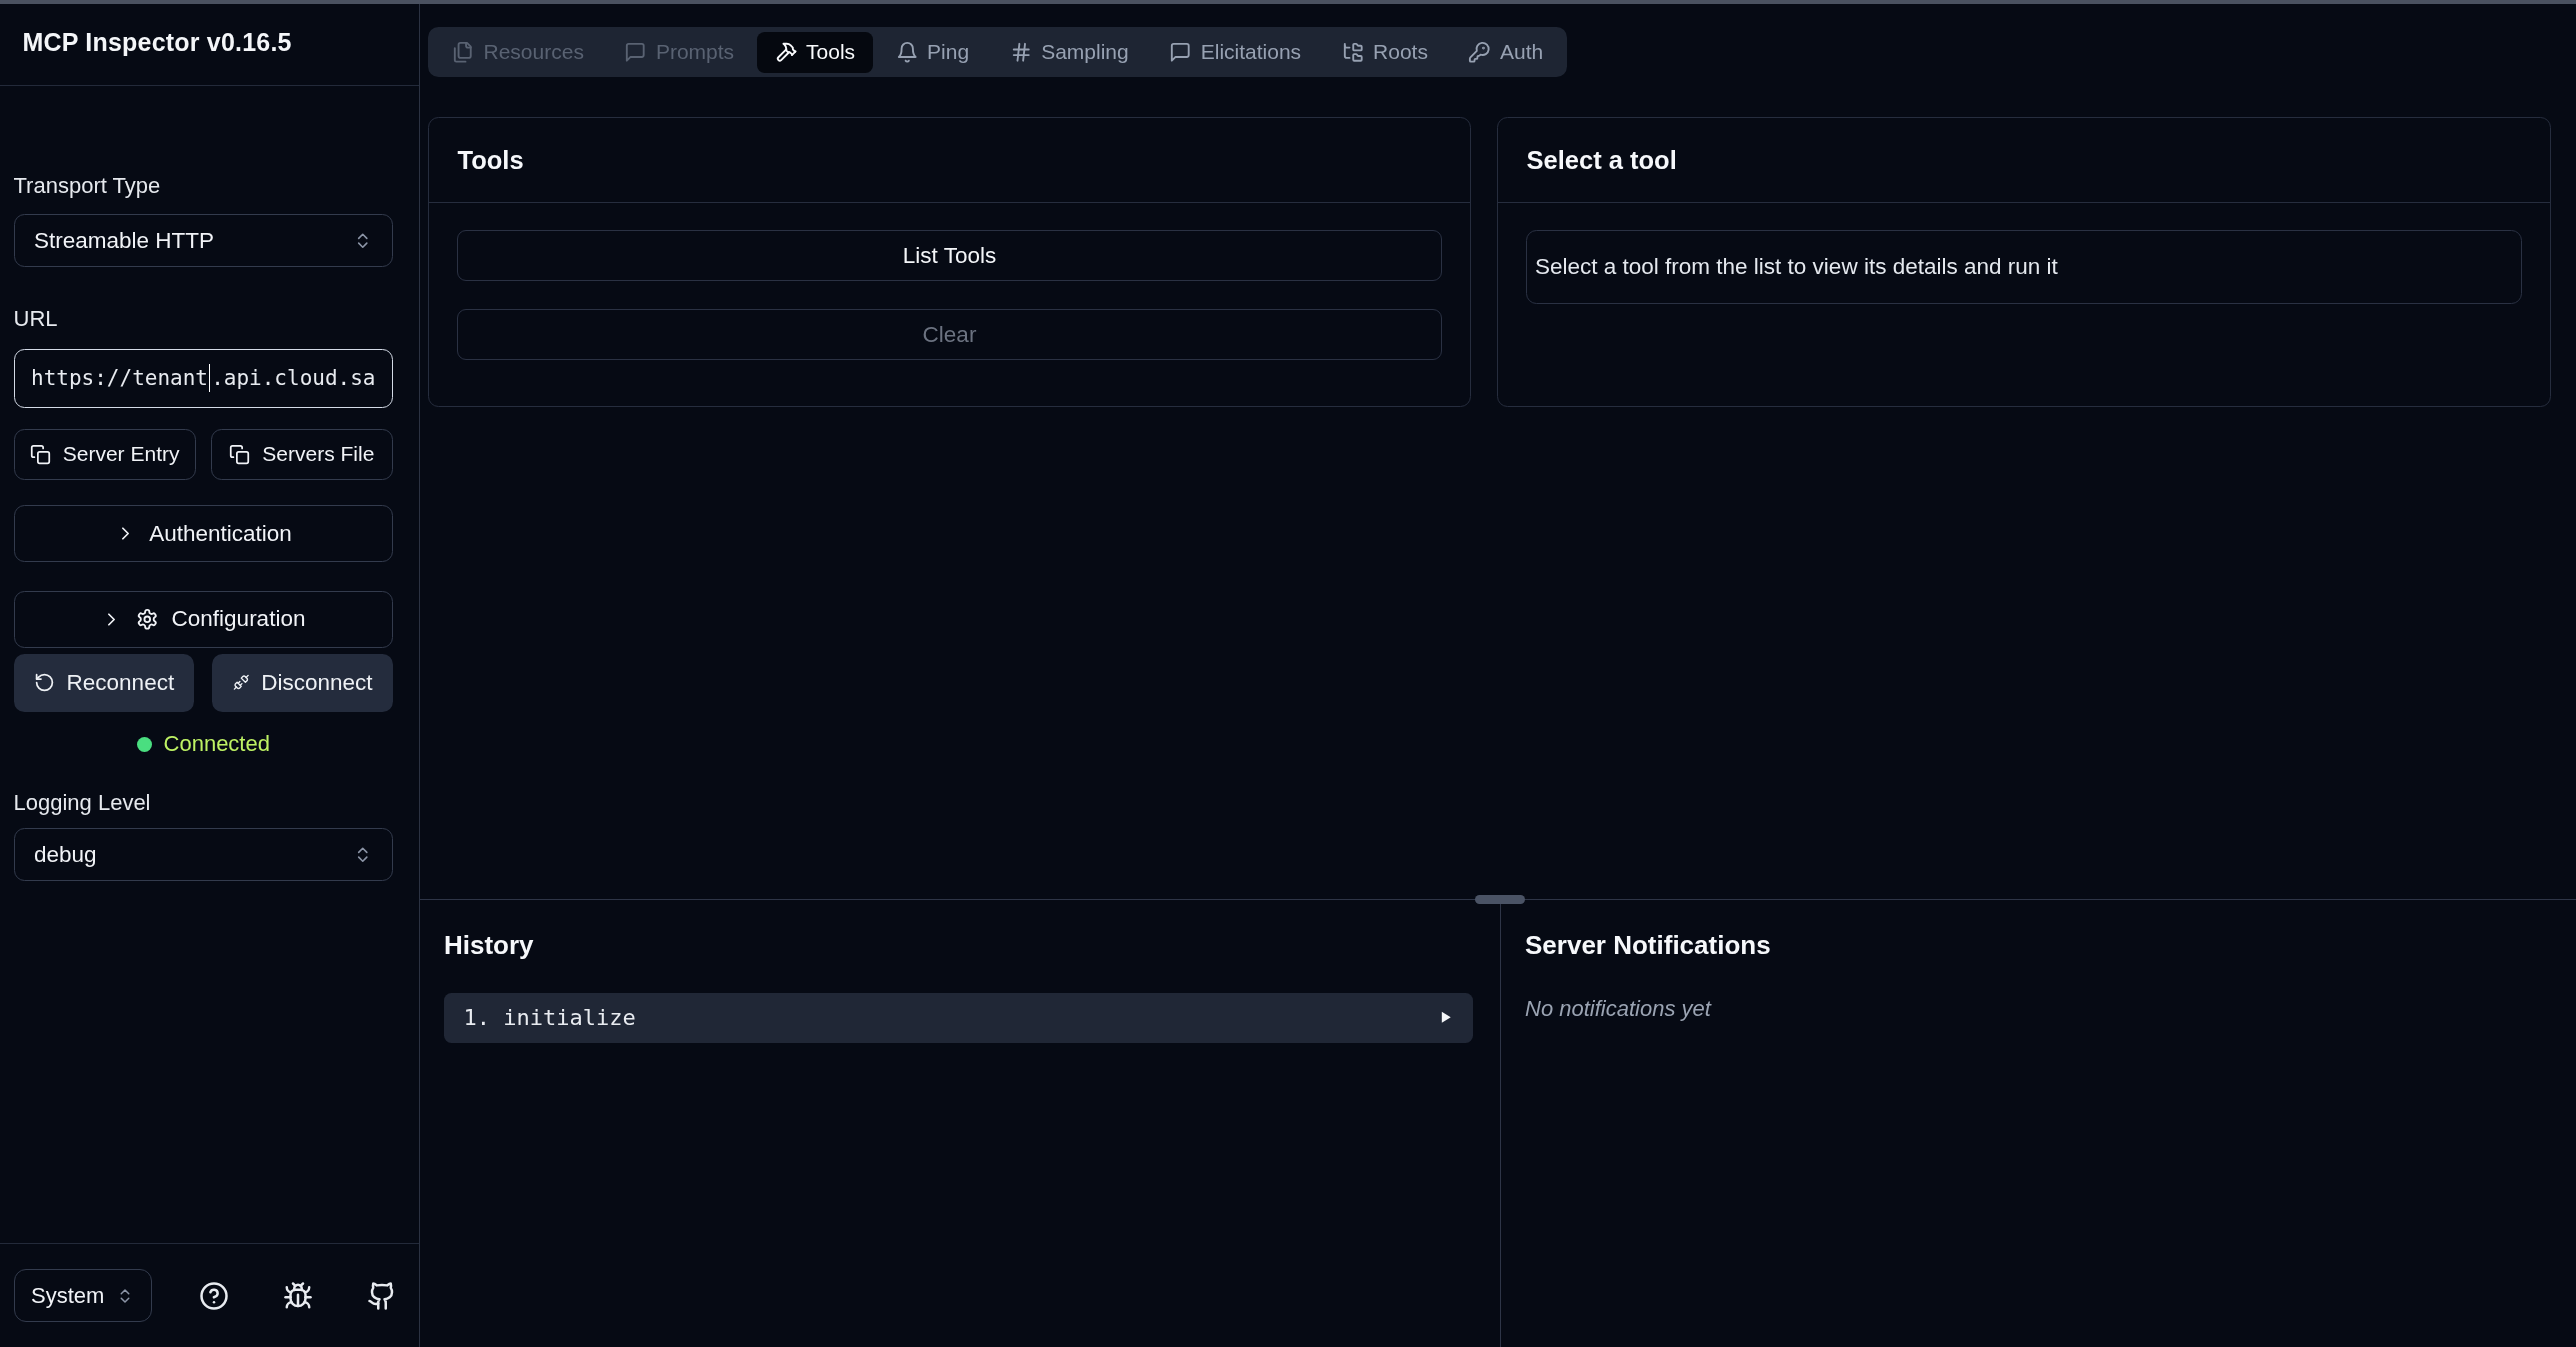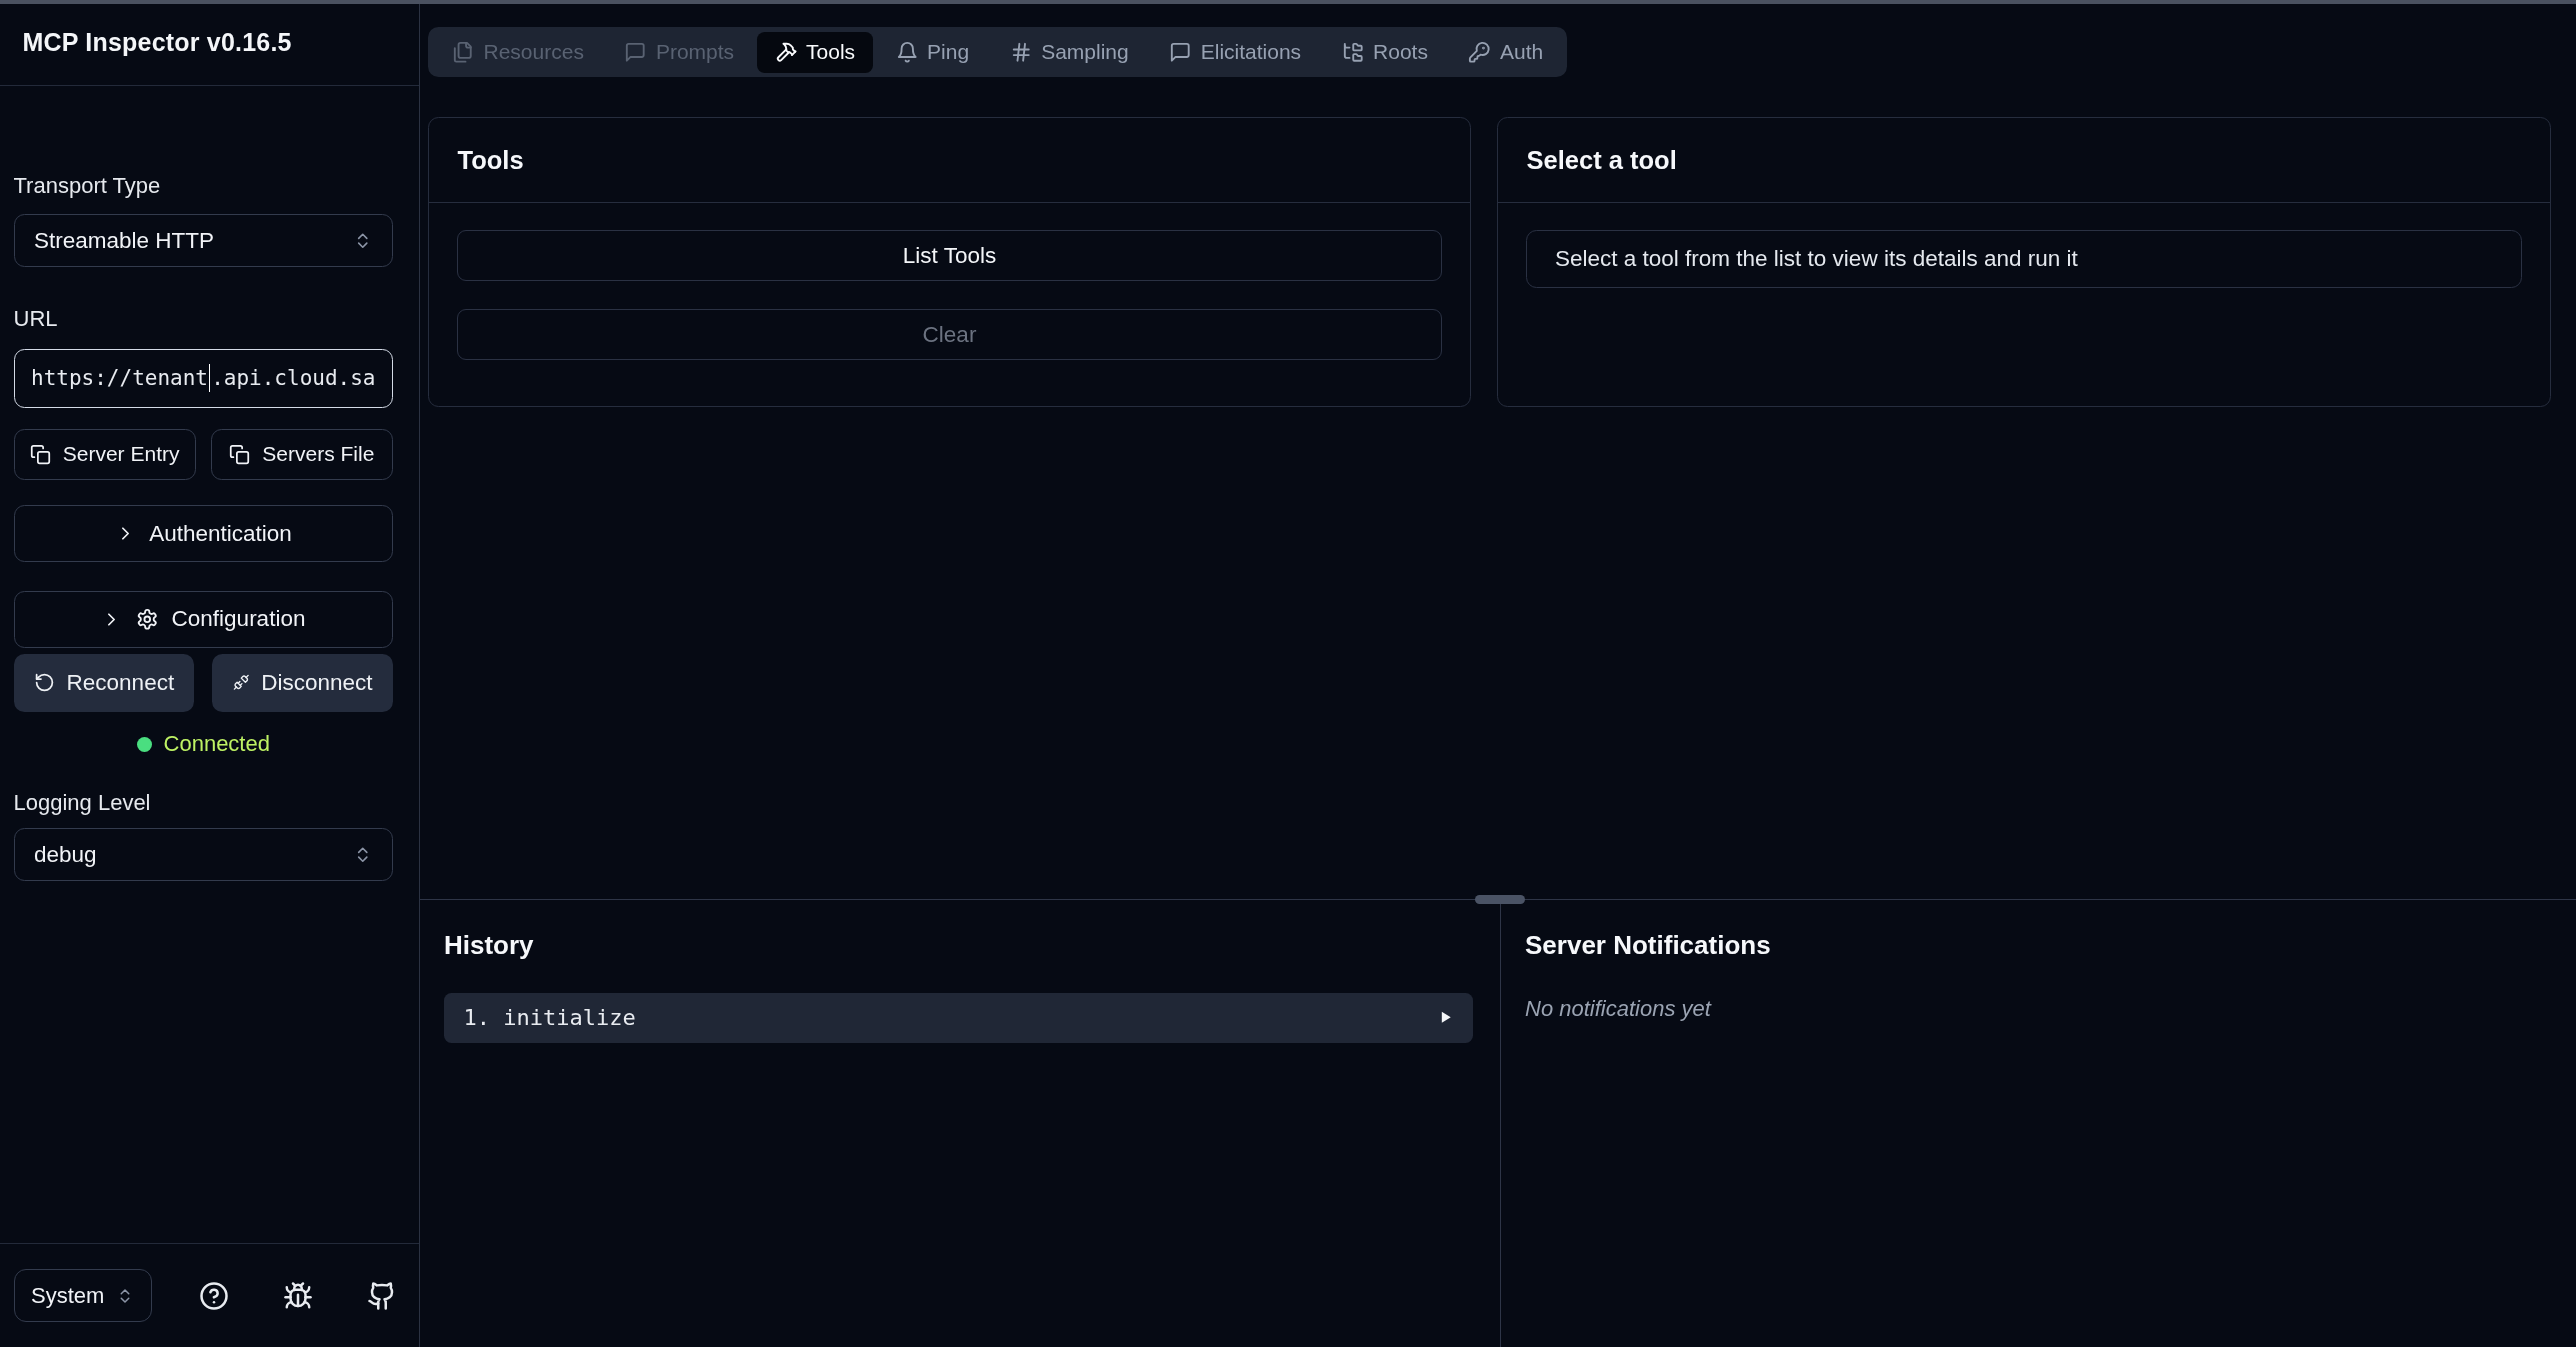--- a/index.html
+++ b/index.html
@@ -83,22 +83,22 @@
   .card-header { height: 85px; border-bottom: 1.5px solid #262d3e; display: flex; align-items: center; padding: 0 28.5px; }
   .card-title { font-size: 25.5px; font-weight: 700; color: #f6f8fb; }
   .card-body { padding: 27px 28px; }
   .big-btn {
     width: 100%; height: 51px; background: transparent; border: 1.5px solid #2a3143; border-radius: 9px;
     display: flex; align-items: center; justify-content: center;
     font-size: 22.5px; font-weight: 500; color: #f4f6f9; cursor: pointer;
   }
   .big-btn.dim { margin-top: 28px; color: #6b7280; }
   .placeholder-box {
-    border: 1.5px solid #2a3143; border-radius: 10.5px; height: 58px;
-    display: flex; align-items: center; padding: 0 28px; font-size: 22.5px; color: #e4e8ee;
+    border: 1.5px solid #2a3143; border-radius: 10.5px; height: 74px;
+    display: flex; align-items: center; padding: 0 8px; font-size: 22.5px; color: #e4e8ee;
   }
 
   
   .bottom { position: absolute; left: 420px; right: 0; top: 899px; bottom: 0; border-top: 1.5px solid #2e3547; display: flex; }
   .drag-handle { position: absolute; left: 1055px; top: -5.3px; width: 50px; height: 9px; border-radius: 5.3px; background: #4a5365; cursor: row-resize; }
   .history-pane { width: 1081px; flex: none; border-right: 1.5px solid #2e3547; padding: 30px 27px 0 24px; }
   .pane-title { font-size: 26px; font-weight: 700; color: #f6f8fb; }
   .history-list { margin-top: 31.5px; display: flex; flex-direction: column; gap: 22.5px; }
   .history-item {
     height: 50px; background: #202736; border-radius: 7.5px; cursor: pointer;

